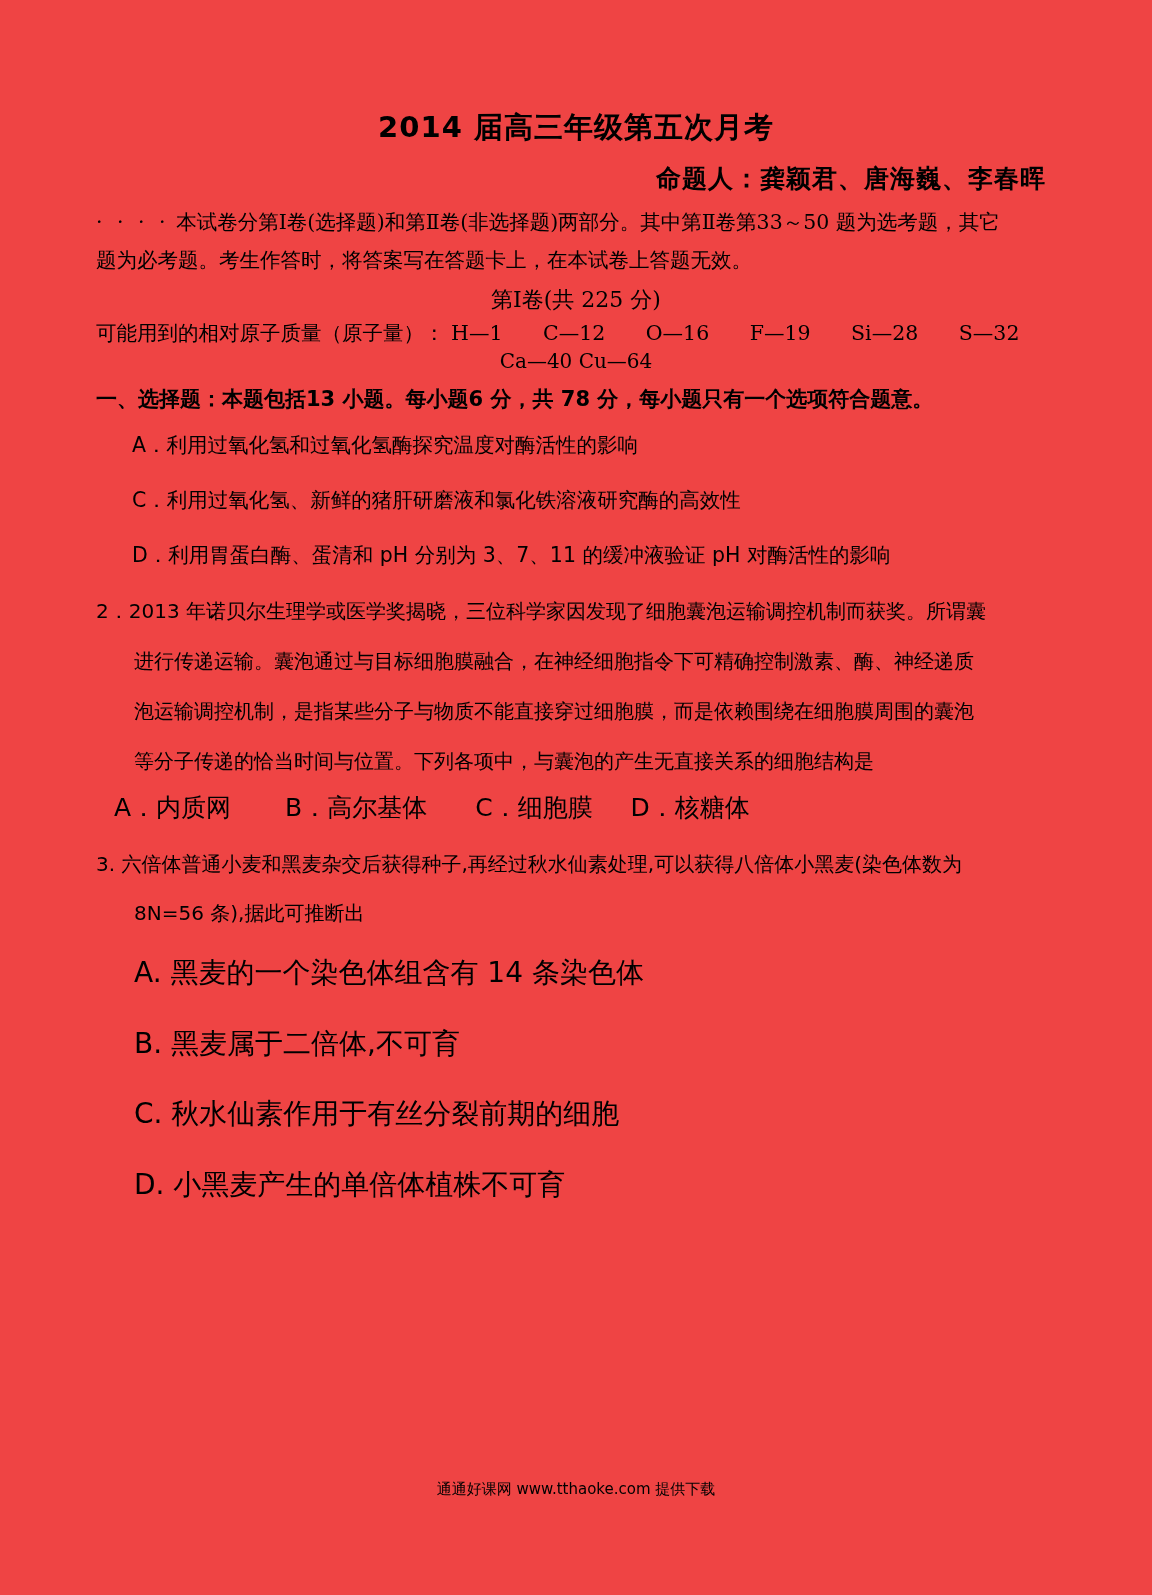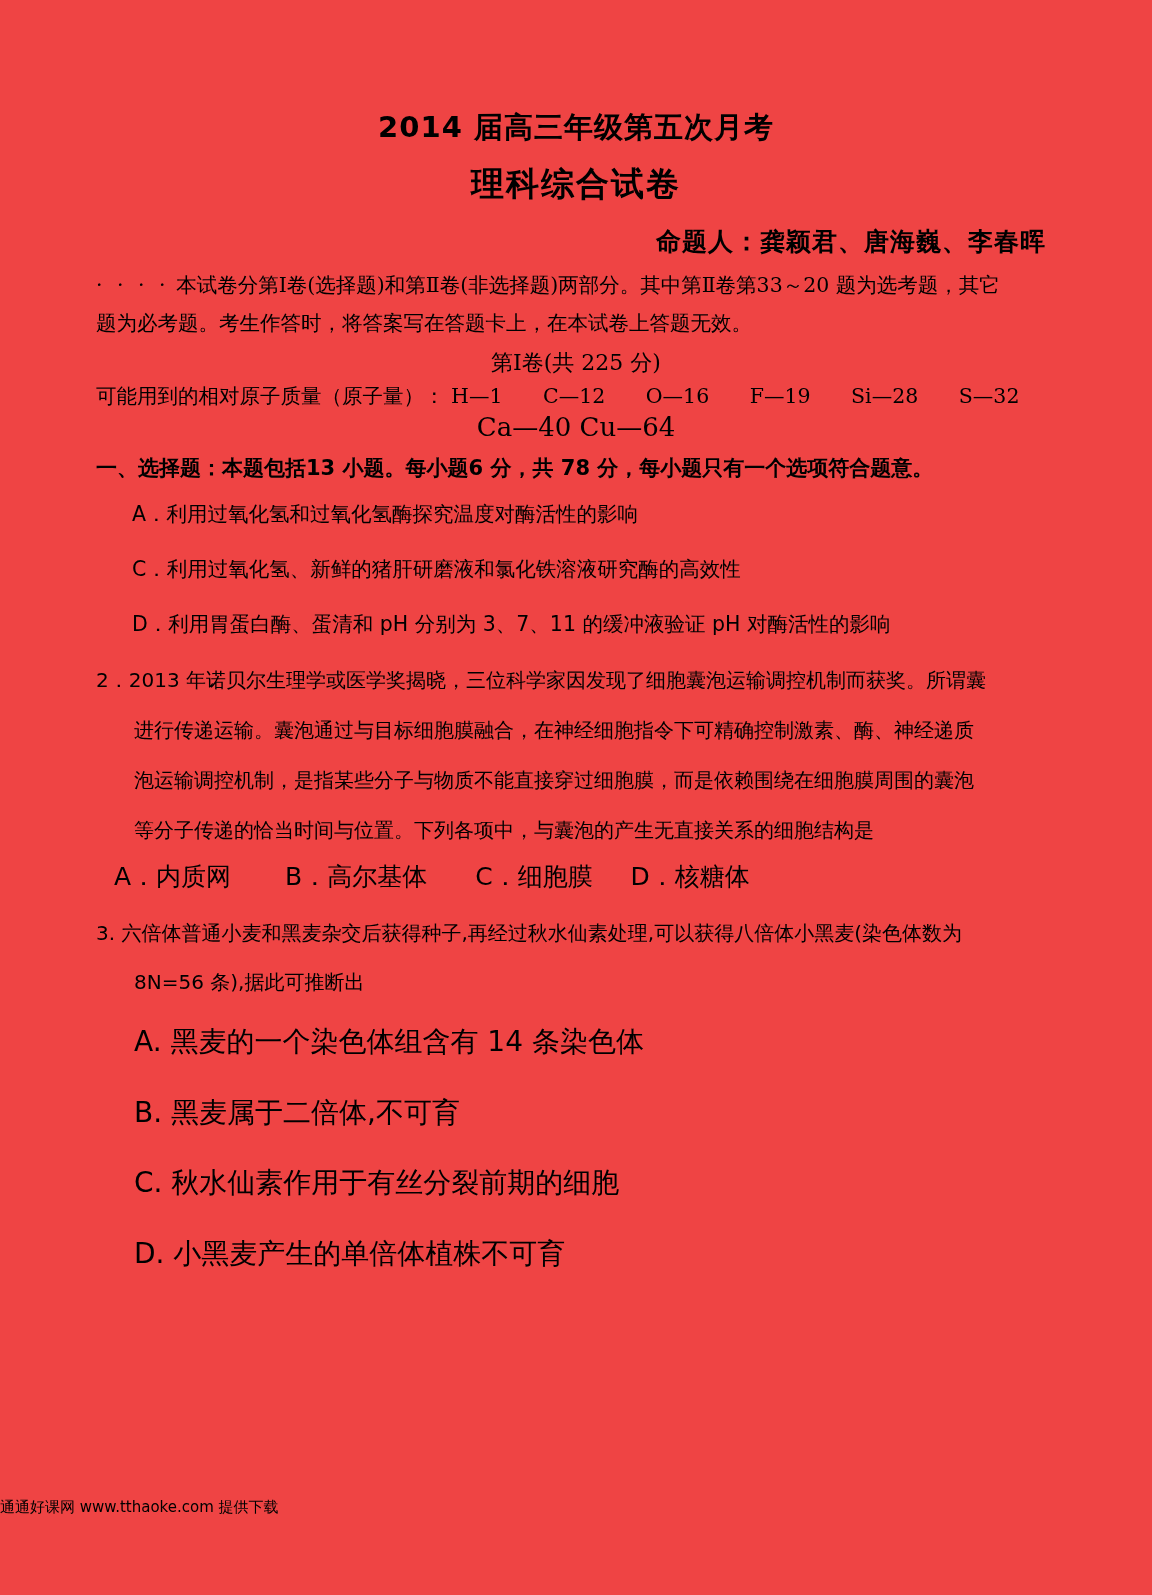--- a/index.html
+++ b/index.html
@@ -67,21 +67,21 @@
   }
   .mass-line {
     font-size: 20.5px;
     font-family: "DejaVu Serif", serif;
     margin: 2px 0;
     white-space: nowrap;
   }
   .mass-line .sp { display: inline-block; width: 34px; }
   .mass-line2 {
     text-align: center;
-    font-size: 26px;
+    font-size: 20px;
     font-family: "DejaVu Serif", serif;
     margin: 2px 0 10px 0;
   }
   .bold-head {
     font-size: 21px;
     font-weight: bold;
     margin: 12px 0 14px 0;
     font-family: "DejaVu Sans", sans-serif;
   }
   .q {
@@ -122,39 +122,39 @@
   .q3cont {
     font-size: 20px;
     line-height: 1.9;
     margin: 0 0 16px 0;
     padding-left: 38px;
   }
   .footer {
     position: absolute;
     left: 0;
     right: 0;
-    bottom: 78px;
+    bottom: 96px;
+    text-align: center;
     font-size: 15px;
     font-family: "DejaVu Sans", sans-serif;
     color: #000;
   }
 </style>
 </head>
 <body>
 
 <div class="page">
   <div class="inner">
 
     <div class="title1">2014 届高三年级第五次月考</div>
-    <div class="title2">理科综合试卷</div>
     <div class="authors">命题人：龚颖君、唐海巍、李春晖</div>
 
     <div class="para">
       <span class="dots">· · · ·</span>
-      <span>本试卷分第Ⅰ卷(选择题)和第Ⅱ卷(非选择题)两部分。其中第Ⅱ卷第33～20 题为选考题，其它</span>
+      <span>本试卷分第Ⅰ卷(选择题)和第Ⅱ卷(非选择题)两部分。其中第Ⅱ卷第33～50 题为选考题，其它</span>
     </div>
     <div class="para">题为必考题。考生作答时，将答案写在答题卡上，在本试卷上答题无效。</div>
 
     <div class="section-center">第Ⅰ卷(共 225 分)</div>
 
     <div class="mass-line">
       <span>可能用到的相对原子质量（原子量）：</span>
       <span>H—1</span><span class="sp"></span>
       <span>C—12</span><span class="sp"></span>
       <span>O—16</span><span class="sp"></span>

